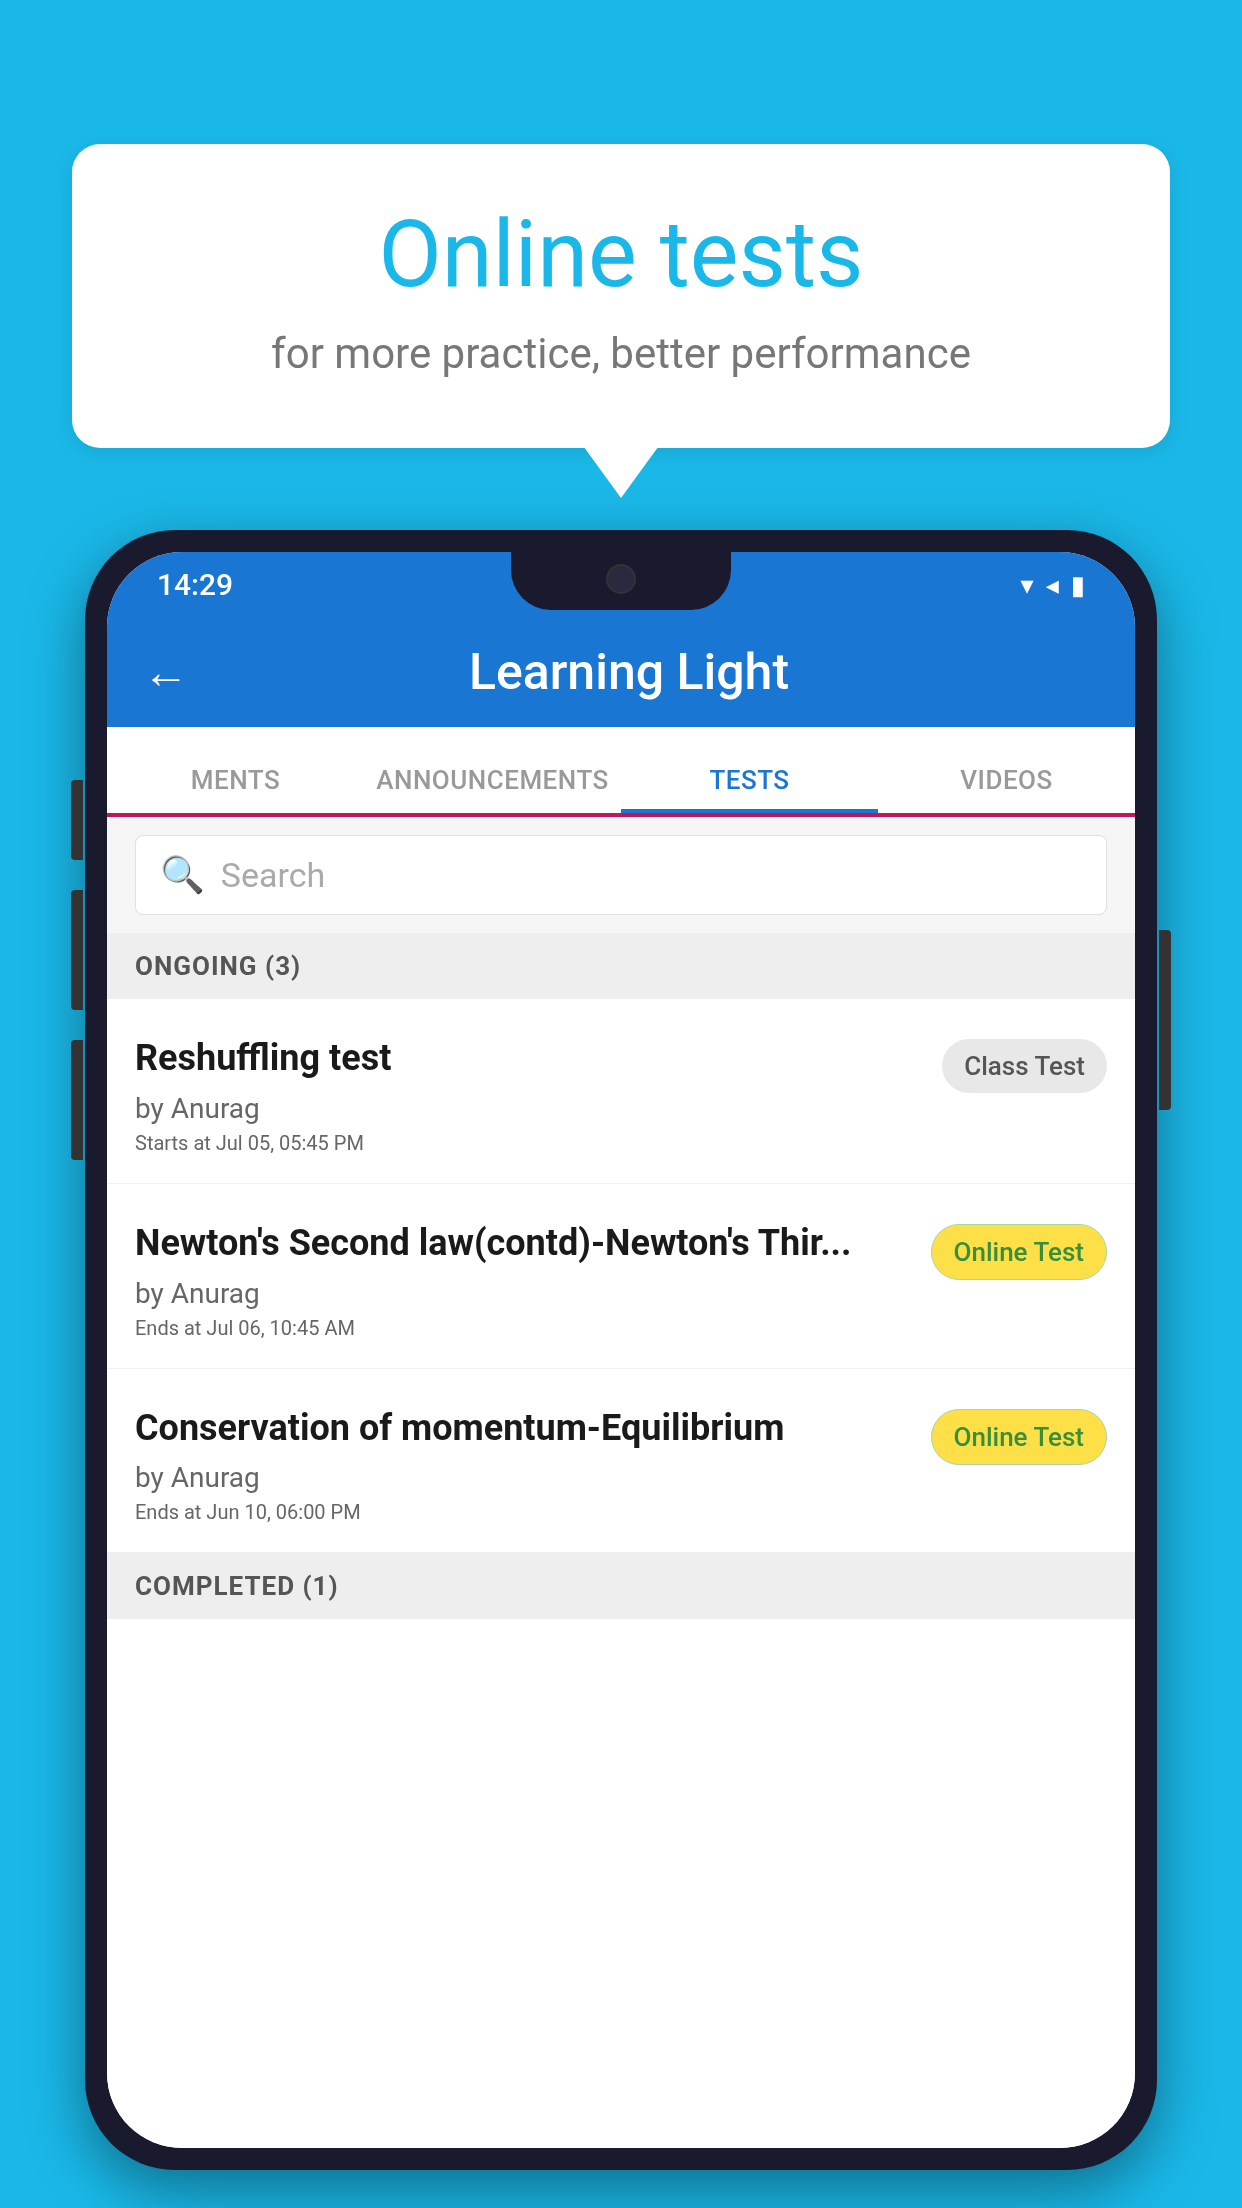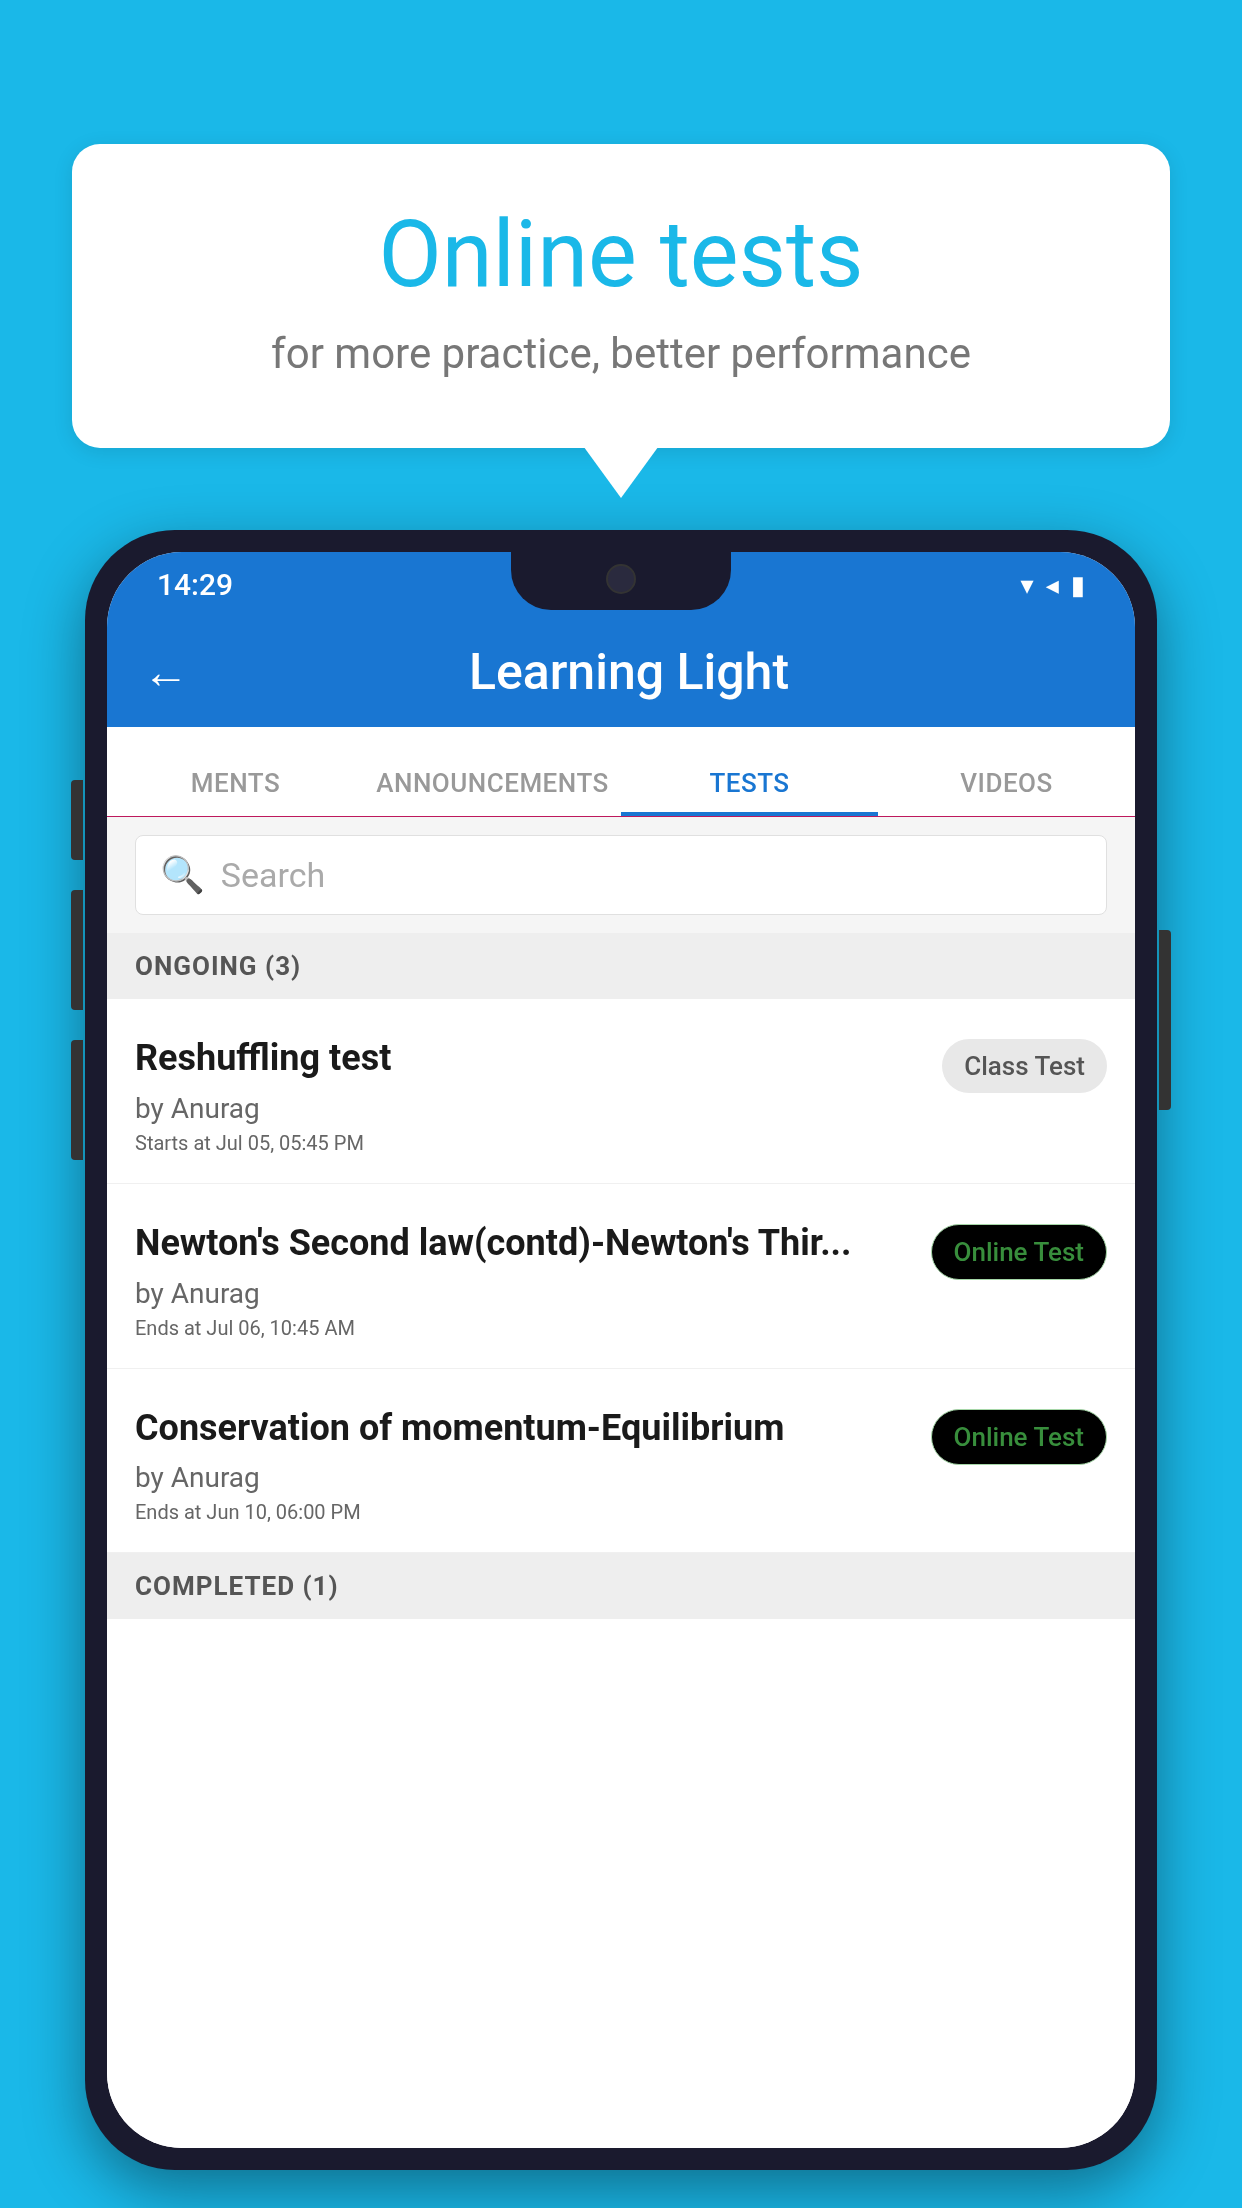--- a/index.html
+++ b/index.html
@@ -155,21 +155,21 @@
       text-align: center;
       margin-right: 60px;
     }
 
     
     .tabs-bar {
       background: white;
       height: 90px;
       display: flex;
       align-items: flex-end;
-      border-bottom: 1px solid #be185d;
+      border-bottom: 4px solid #be185d;
       flex-shrink: 0;
       overflow: hidden;
     }
 
     .tab-item {
       flex: 1;
       text-align: center;
       padding-bottom: 18px;
       font-size: 26px;
       font-weight: 500;
@@ -280,21 +280,21 @@
       flex-shrink: 0;
       margin-top: 4px;
     }
 
     .badge-class {
       background: #e8e8e8;
       color: #555;
     }
 
     .badge-online {
-      background: #000000;
+      background: #fde047;
       color: #388e3c;
       border: 1.5px solid #a5d6a7;
     }
 
     
     .completed-section {
       background: #eeeeee;
       padding: 18px 28px;
       font-size: 26px;
       font-weight: 700;

